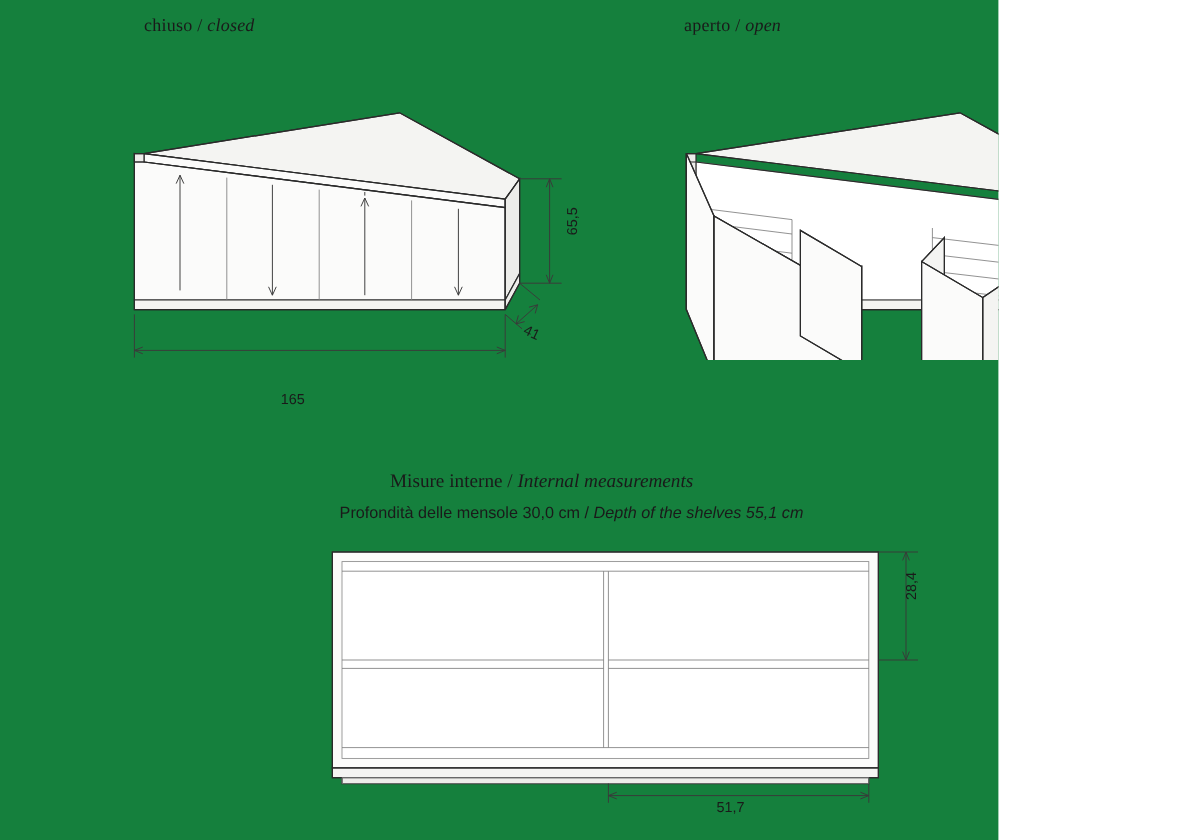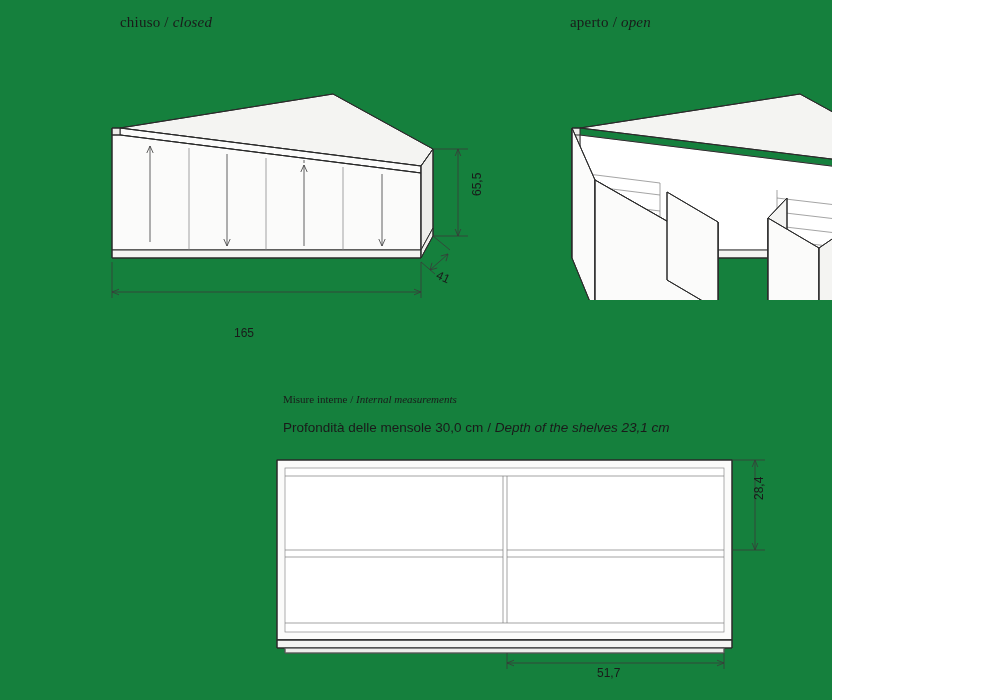--- a/index.html
+++ b/index.html
@@ -27,21 +27,22 @@
   .dim {
     position: absolute;
     white-space: nowrap;
     font-family: "Liberation Sans", sans-serif;
     font-size: 12px;
     color: #1a1a1a;
   }
   .note {
     position: absolute;
     white-space: nowrap;
-    font-size: 11px;
+    font-size: 16px;
+    margin-left: 42px;
   }
   .note .it { font-style: normal; }
   .note .en { font-style: italic; }
   .note-small {
     position: absolute;
     white-space: nowrap;
     font-family: "Liberation Sans", sans-serif;
     font-size: 13.5px;
   }
   .note-small .en { font-style: italic; }
@@ -196,21 +197,21 @@
       <path class="ln" d="M264,178 L302,152 L302,238 L264,266 Z"></path>
       <polygon class="face" points="302,152 333,180 333,188 302,238"></polygon>
       <path class="ln" d="M302,152 L333,180 L333,188 L302,238 Z"></path>
     </svg>
   </div>
 
   <div class="note" style="left:283px; top:393px;">
     <span class="it">Misure interne</span><span class="it"> / </span><span class="en">Internal measurements</span>
   </div>
   <div class="note-small" style="left:283px; top:420px;">
-    <span class="it">Profondità delle mensole 30,0 cm</span><span class="it">  / </span><span class="en">Depth of the shelves 23,1 cm</span>
+    <span class="it">Profondità delle mensole 30,0 cm</span><span class="it">  / </span><span class="en">Depth of the shelves 55,1 cm</span>
   </div>
 
   <div class="fig" style="left:255px; top:445px;">
     <svg width="540" height="230" viewBox="0 0 540 230">
 
       <rect class="face" x="22" y="15" width="455" height="180"></rect>
       <path class="ln" d="M22,15 L477,15 L477,195 L22,195 Z"></path>
 
       <rect class="inner" x="30" y="23" width="439" height="164"></rect>
 

